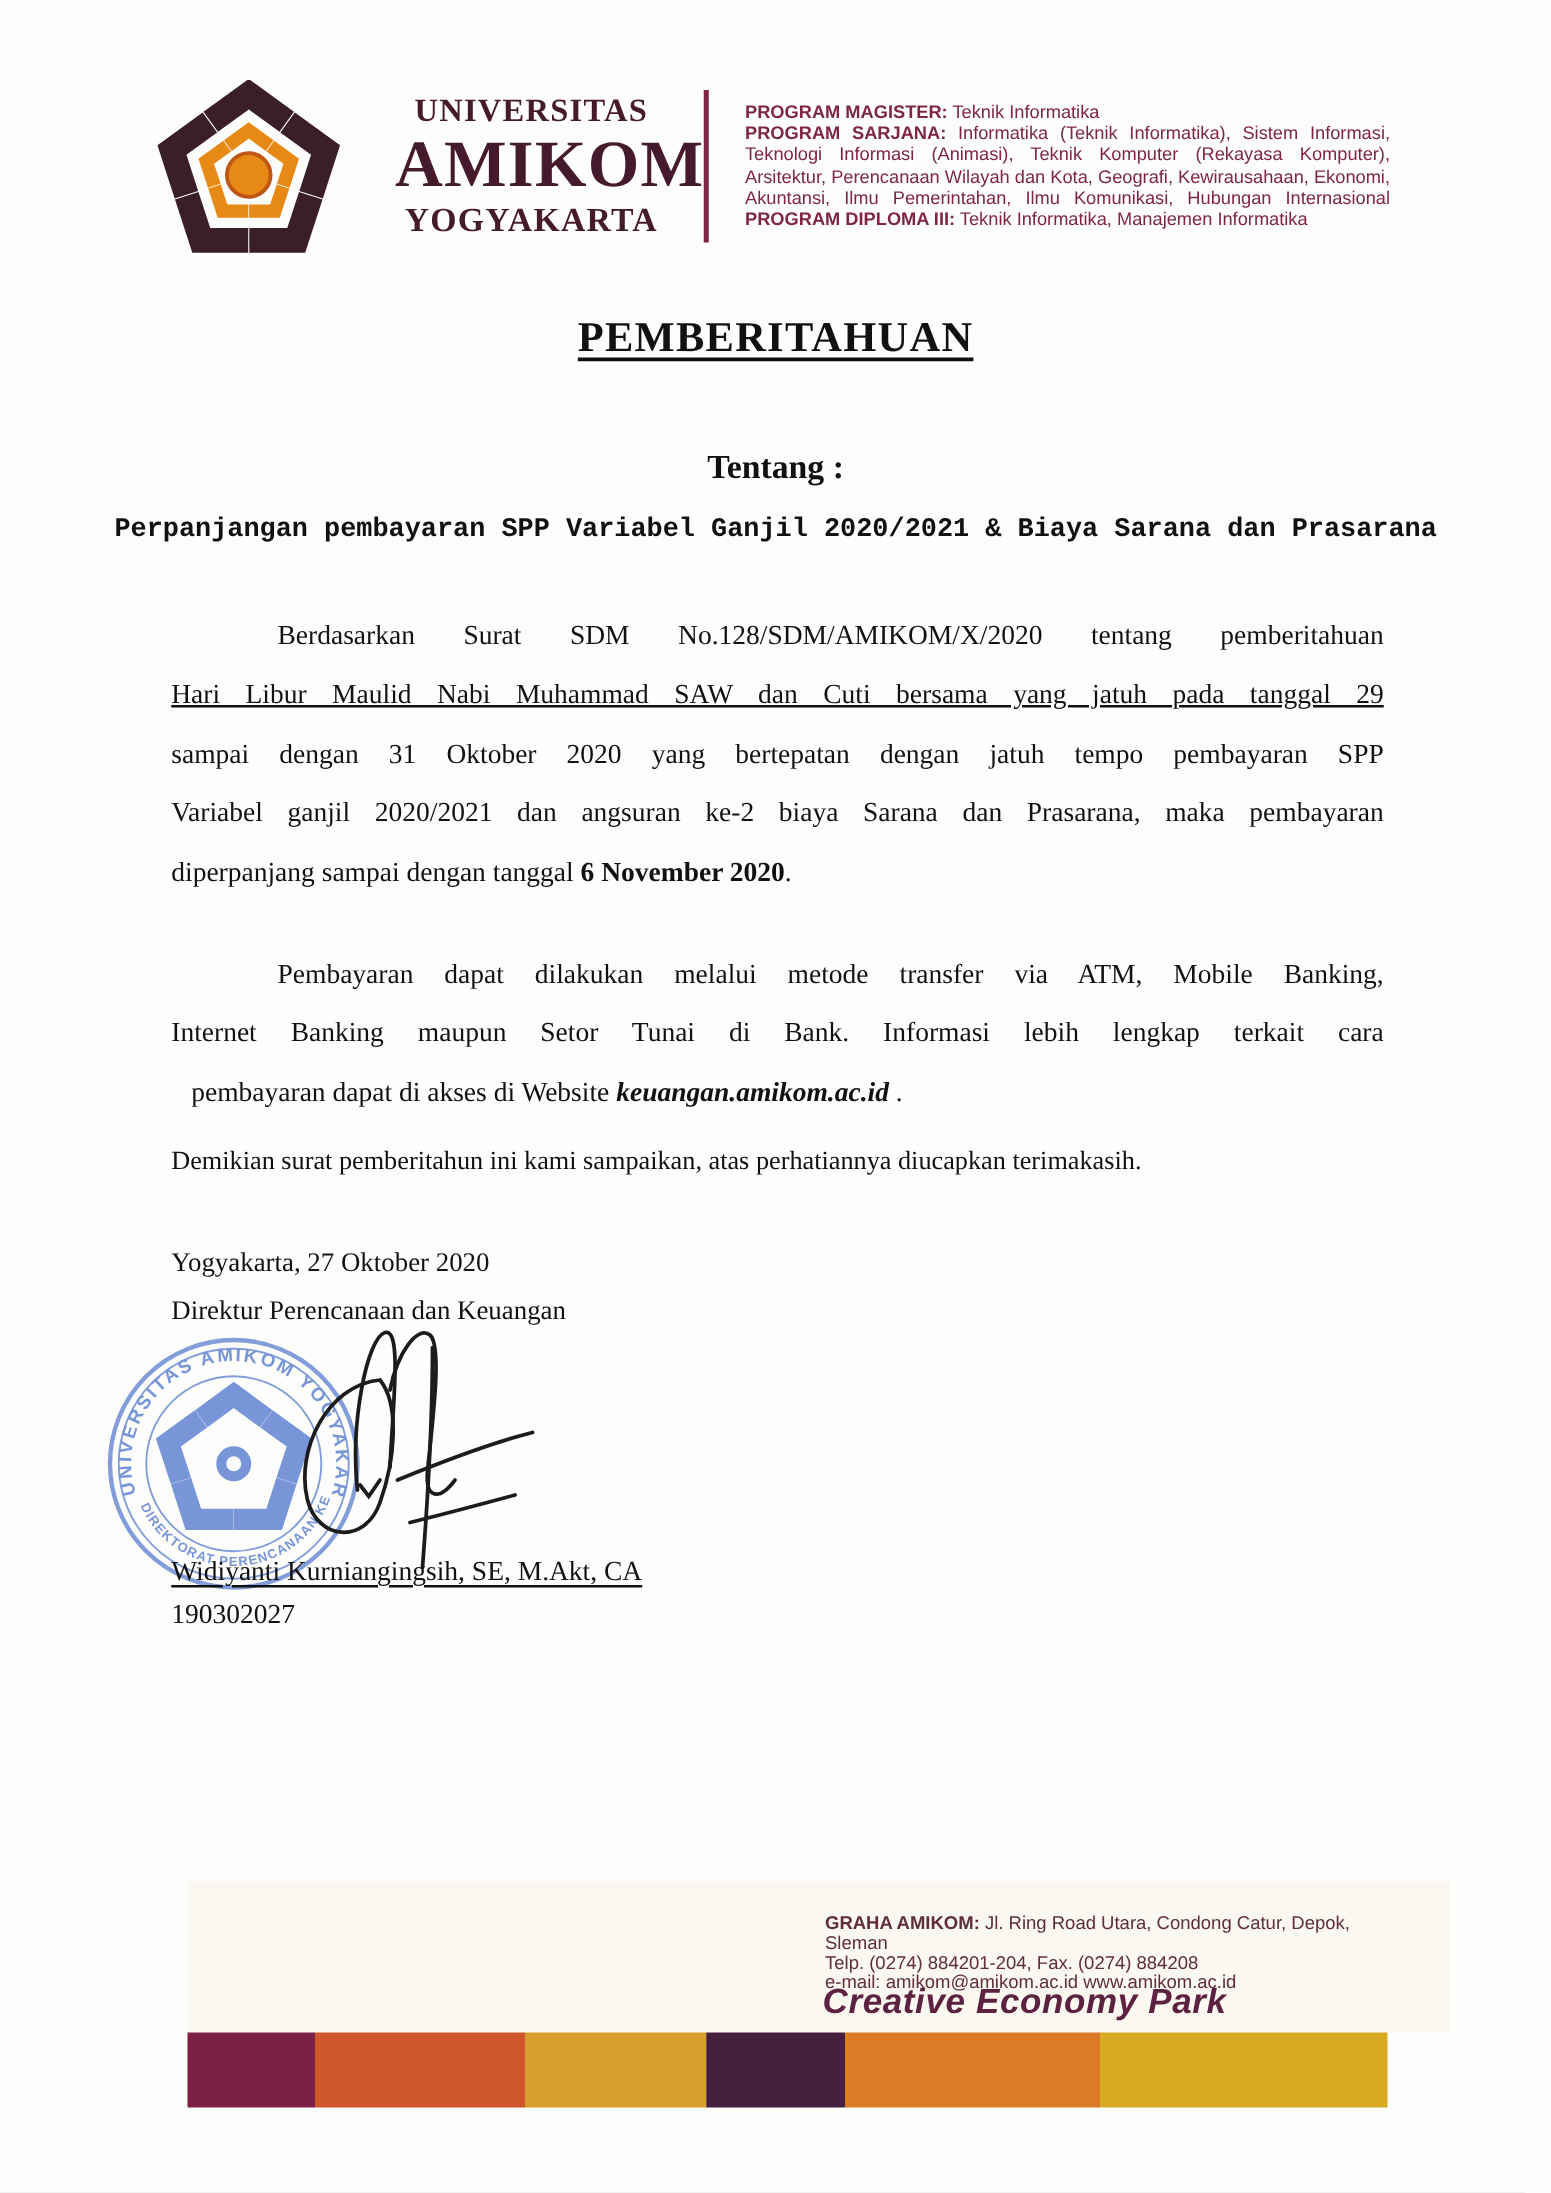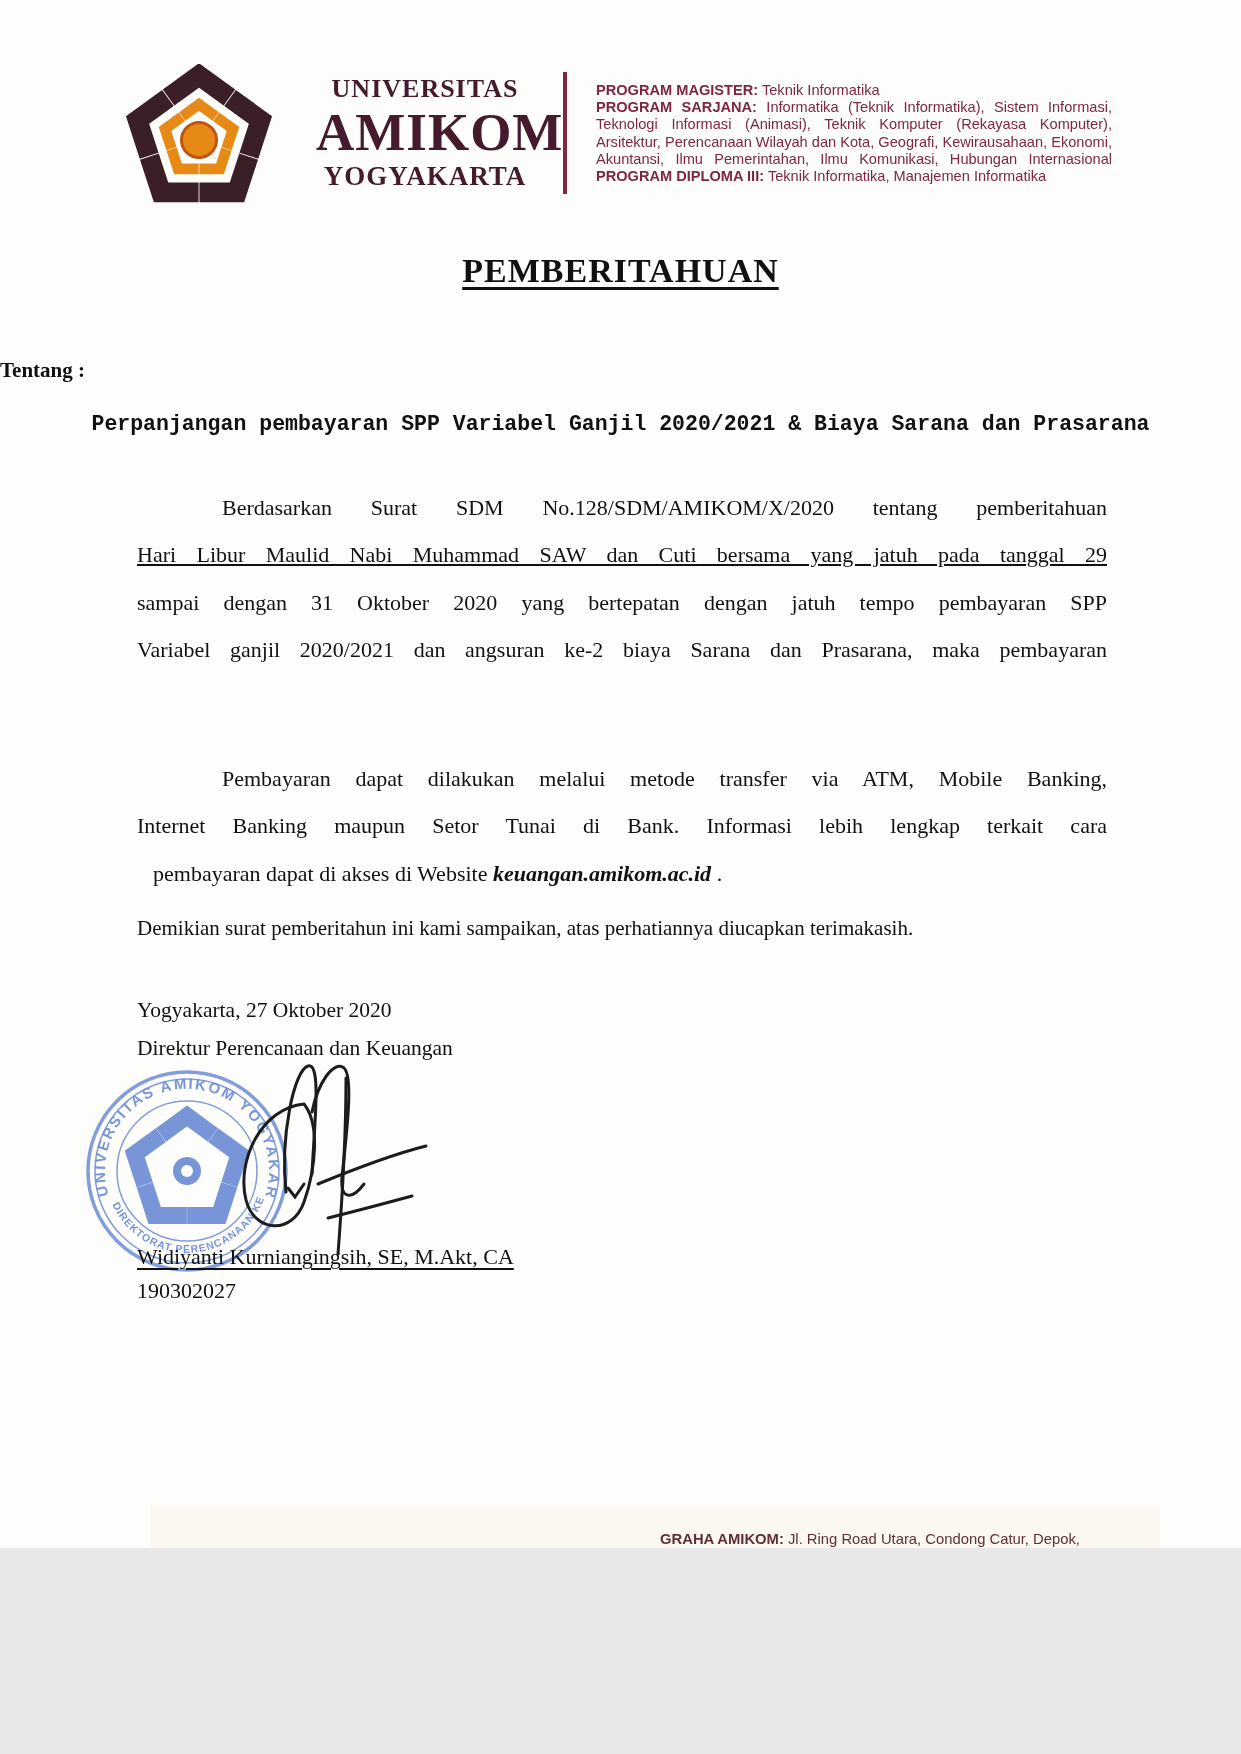--- a/index.html
+++ b/index.html
@@ -1,18 +1,18 @@
 <!DOCTYPE html>
 <html><head>
 <meta charset="utf-8">
 <style>
   html,body{margin:0;padding:0;background:#e8e8e8;}
   #page{
     position:relative;
-    width:1241px;height:1548px;
+    width:1241px;height:1754px;
     margin:0 auto;
     background:#fdfdfb;
     overflow:hidden;
     font-family:"Liberation Serif", serif;
     color:#111;
   }
   .abs{position:absolute;}
 
   
   #univ-name{left:316px;top:74px;width:218px;text-align:center;color:#451a2c;font-weight:bold;}
@@ -24,21 +24,21 @@
     left:596px;top:82px;width:516px;
     font-family:"Liberation Sans", sans-serif;
     font-size:14.6px;line-height:17.2px;color:#7e2644;
   }
   #programs .pj{text-align:justify;text-align-last:justify;}
   #programs b{font-weight:bold;}
 
   
   #title{left:0;top:252px;width:1241px;text-align:center;font-size:34px;font-weight:bold;letter-spacing:1px;}
   #title span{text-decoration:underline;text-decoration-thickness:3px;text-underline-offset:5px;}
-  #about{left:0;top:358px;width:1241px;text-align:left;font-size:21px;font-weight:bold;}
+  #about{left:0;top:358px;width:1241px;text-align:center;font-size:27px;font-weight:bold;}
   #subject{left:0;top:412px;width:1241px;text-align:center;font-size:21.5px;font-weight:bold;font-family:Liberation Mono, monospace;}
 
   .bodyline{left:137px;width:970px;font-size:22px;line-height:47.5px;height:47.5px;white-space:nowrap;}
   .just{white-space:normal;text-align:justify;text-align-last:justify;}
   #p1l1{top:484px;text-indent:85px;}
   #p1l2{top:531px;text-decoration:underline;}
   #p1l3{top:579px;}
   #p1l4{top:626px;}
   #p1l5{top:674px;}
   #p2l1{top:755px;text-indent:85px;}
@@ -110,20 +110,21 @@
   </div>
 
   <div id="title" class="abs"><span>PEMBERITAHUAN</span></div>
   <div id="about" class="abs">Tentang :</div>
   <div id="subject" class="abs">Perpanjangan pembayaran SPP Variabel Ganjil 2020/2021 &amp; Biaya Sarana dan Prasarana</div>
 
   <div id="p1l1" class="abs bodyline just">Berdasarkan  Surat  SDM  No.128/SDM/AMIKOM/X/2020  tentang  pemberitahuan</div>
   <div id="p1l2" class="abs bodyline just">Hari Libur Maulid Nabi Muhammad SAW dan Cuti bersama yang jatuh pada tanggal 29</div>
   <div id="p1l3" class="abs bodyline just">sampai dengan 31 Oktober 2020 yang bertepatan dengan jatuh tempo pembayaran SPP</div>
   <div id="p1l4" class="abs bodyline just">Variabel ganjil 2020/2021 dan angsuran ke-2 biaya Sarana dan Prasarana, maka pembayaran</div>
+  <div id="p1l5" class="abs bodyline"><span>diperpanjang sampai dengan tanggal </span><span class="bold">6 November 2020</span><span>.</span></div>
 
   <div id="p2l1" class="abs bodyline just">Pembayaran  dapat  dilakukan  melalui  metode  transfer  via  ATM,  Mobile  Banking,</div>
   <div id="p2l2" class="abs bodyline just">Internet Banking maupun Setor Tunai di Bank. Informasi lebih lengkap terkait cara</div>
   <div id="p2l3" class="abs bodyline"><span>pembayaran dapat di akses di Website </span><span class="boldital">keuangan.amikom.ac.id</span><span> .</span></div>
 
   <div id="closing" class="abs bodyline">Demikian surat pemberitahun ini kami sampaikan, atas perhatiannya diucapkan terimakasih.</div>
 
   <div id="citydate" class="abs">Yogyakarta, 27 Oktober 2020</div>
   <div id="signertitle" class="abs">Direktur Perencanaan dan Keuangan</div>
 

